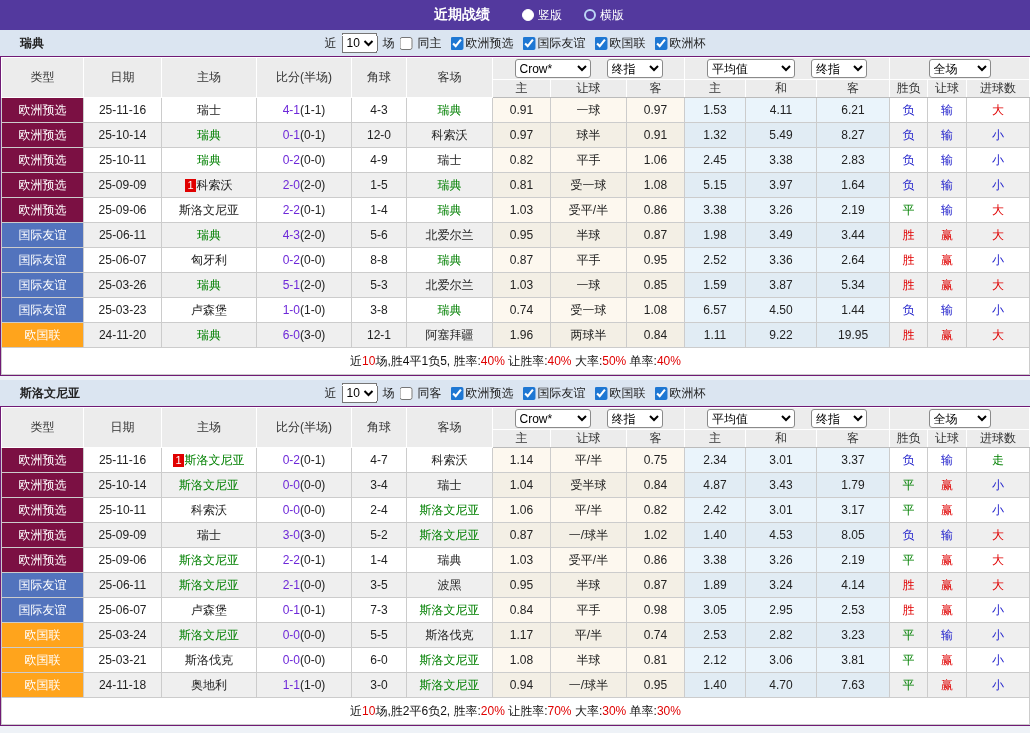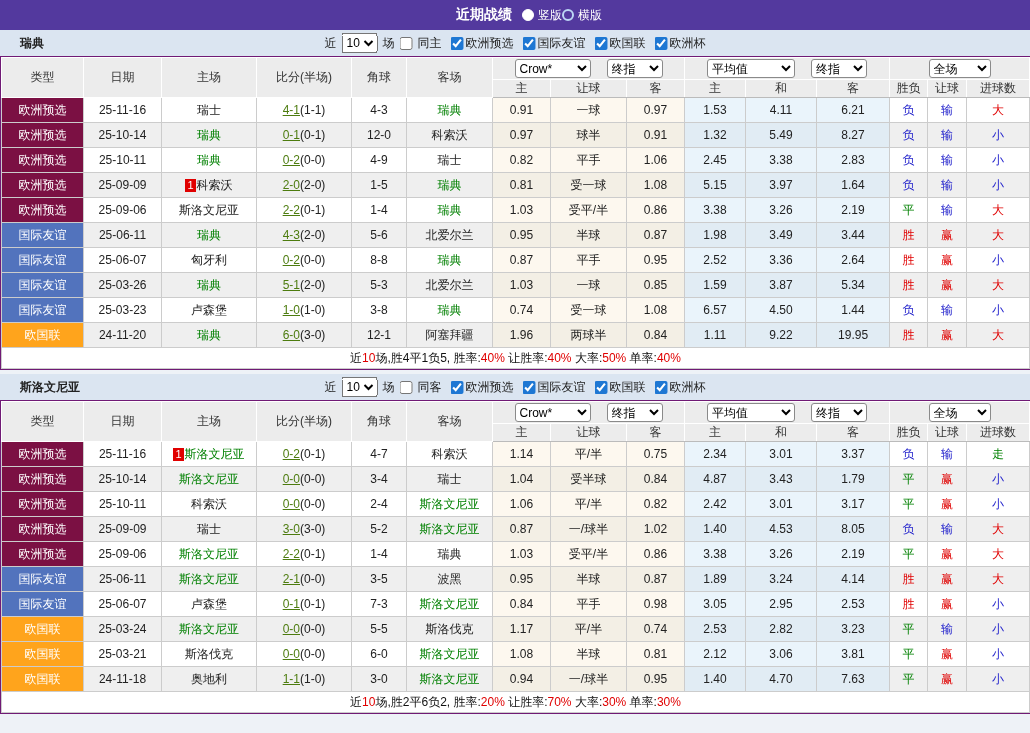--- a/index.html
+++ b/index.html
@@ -3,21 +3,21 @@
 <meta charset="utf-8">
 <style>
   * { box-sizing: border-box; }
   body {
     margin: 0; width: 1030px; background: #eef2f7;
     font-family: "Liberation Sans", "DejaVu Sans", sans-serif;
     -webkit-font-smoothing: antialiased;
   }
   .topbar {
     height: 30px; background: #53399E; color: #fff;
-    display: flex; align-items: center; justify-content: center; gap: 0; padding-left: 28px;
+    display: flex; align-items: center; justify-content: center; gap: 22px; padding-left: 28px;
   }
   .topbar .title { font-size: 14px; font-weight: bold; margin-right: 10px; }
   .rgroup { display: inline-flex; align-items: center; gap: 4px; cursor: pointer; }
   .radio { width: 12px; height: 12px; border-radius: 50%; display: inline-block; }
   .radio.sel { background: #fff; border: 1px solid #fff; }
   .radio.unsel { background: transparent; border: 2px solid #bcd6f5; }
   .rlabel { font-size: 12px; color: #fff; }
 
   .filterbar {
     height: 26px; background: #dbe5f1; position: relative;
@@ -48,26 +48,26 @@
   .w1 { width: 76px; } .w2 { width: 56px; } .w3 { width: 88px; } .w4 { width: 62px; }
 
   tbody td { height: 25px; font-size: 12px; color: #222; background: #fff; }
   tbody tr.even td { background: #efefef; }
   td.type-cell { color: #fff; }
   td.hc-col { background: #fdf8ef; }
   tr.even td.hc-col { background: #f3efe5; }
   td.avg-col { background: #eaf4fb; }
   tr.even td.avg-col { background: #e1ecf4; }
   .team-green { color: #008000; }
-  .score-red { color: #4d7c0f; text-decoration: underline; }
+  .score-red { color: #6d28d9; }
   .rank-badge { background: #e00000; color: #fff; font-size: 11px; padding: 0 2px; margin-right: 1px; display: inline-block; line-height: 13px; }
   .res-win { color: #e00000; }
   .res-draw { color: #008000; }
   .res-lose { color: #2222cc; }
-  td.summary { height: 21px; font-size: 12px; color: #111; background: #fff; }
+  td.summary { height: 27px; font-size: 12px; color: #111; background: #fff; }
   .sum-red { color: #e00000; }
 </style>
 </head>
 <body>
 
 <div class="topbar">
   <span class="title">近期战绩</span>
   <label class="rgroup">
     <span class="radio sel"></span>
     <span class="rlabel">竖版</span>

